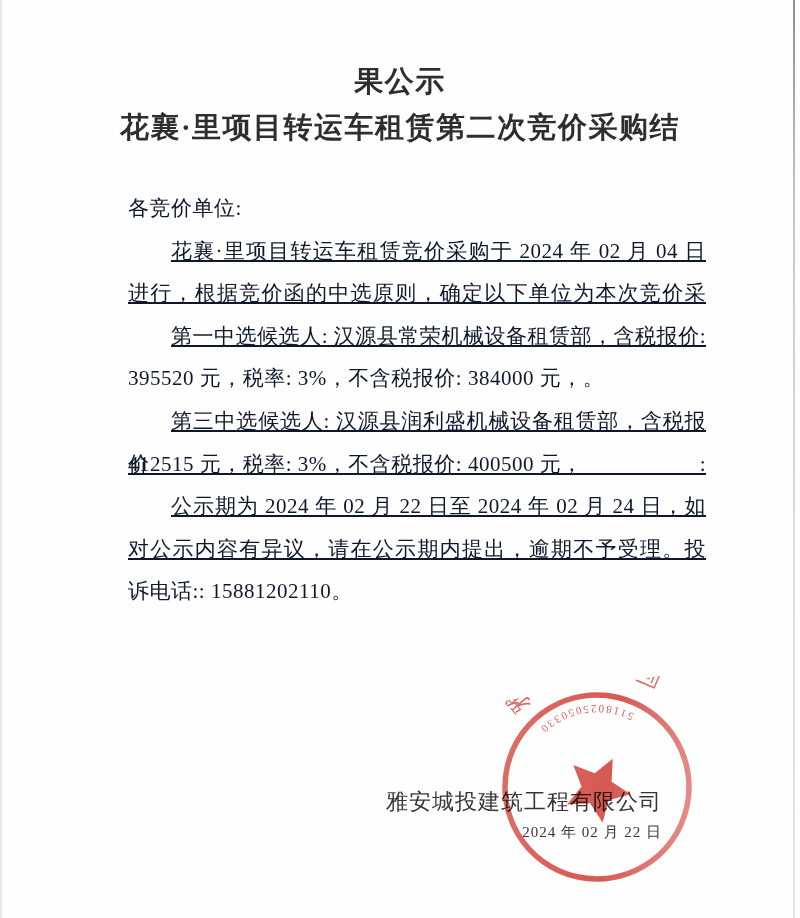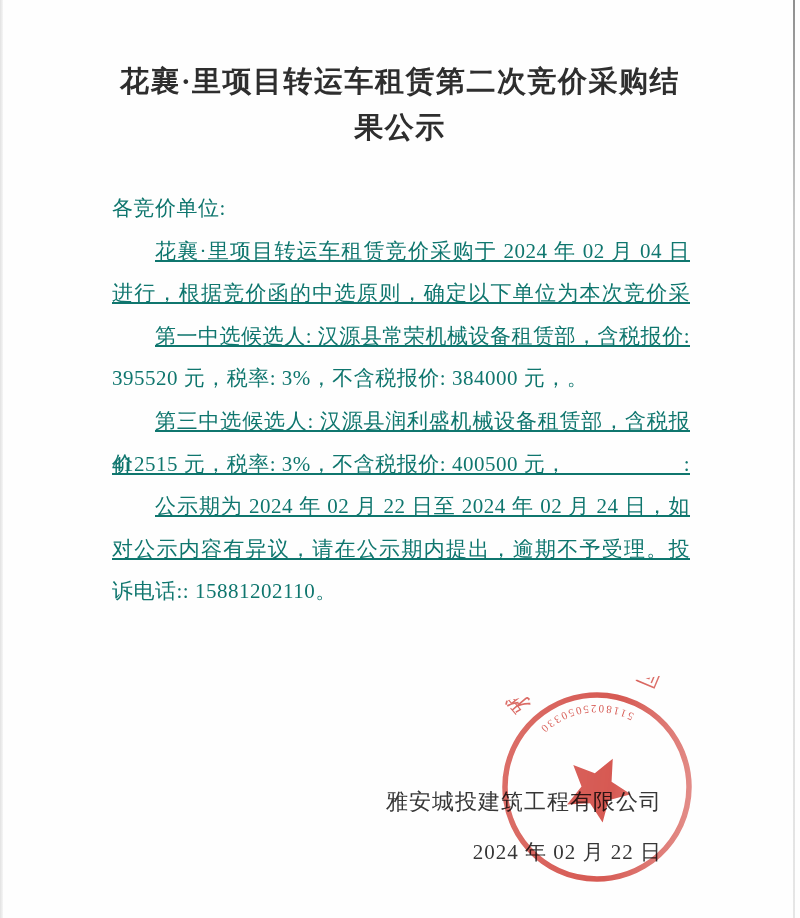--- a/index.html
+++ b/index.html
@@ -15,57 +15,57 @@
   .edge-right {
     position:absolute; left:793px; top:0; width:2px; height:918px;
     background:linear-gradient(to bottom,#8f8f8f 0,#c9c9c9 220px,#dddddd 60%,#e6e6e6);
   }
   .doc-title {
     position:absolute; left:111px; top:58px; width:578px;
     text-align:center; font-size:29px; font-weight:bold; color:#2e2e2e;
     line-height:46px; letter-spacing:1.5px;
   }
   .doc-body {
-    position:absolute; left:112px; top:187px; width:578px;
-    font-size:21px; color:#0f766e; letter-spacing:0.5px;
+    position:absolute; left:128px; top:187px; width:578px;
+    font-size:21px; color:#0f172a; letter-spacing:0.5px;
   }
   .line {
     height:42.6px; line-height:42.6px;
     text-align:left;
   }
   .line.fill { text-align:justify; text-align-last:justify;text-decoration:underline; }
   .line.indent { text-indent:43px; }
   .signature {
     position:absolute; left:112px; top:787px; width:550px;
     text-align:right; color:#363636;
   }
   .sig-company { font-size:22px; letter-spacing:1px; line-height:30px; }
-  .sig-date { margin-top:20px; font-size:21px; letter-spacing:1px; line-height:30px; }
+  .sig-date { font-size:15px; letter-spacing:1px; line-height:30px; }
   .stamp {
     position:absolute; left:497px; top:687px; width:200px; height:200px;
     transform:rotate(171deg);
     mix-blend-mode:multiply;
     opacity:0.88;
     -webkit-mask-image:linear-gradient(105deg, rgba(0,0,0,.55) 0%, rgba(0,0,0,.95) 45%, rgba(0,0,0,.8) 100%);
     mask-image:linear-gradient(105deg, rgba(0,0,0,.55) 0%, rgba(0,0,0,.95) 45%, rgba(0,0,0,.8) 100%);
   }
   .stamp svg { width:100%; height:100%; }
   .seal-text { font-family:"Liberation Serif","DejaVu Serif",serif; }
 </style>
 </head>
 <body>
 
 <div class="page">
 
   <div class="edge-left"></div>
   <div class="edge-right"></div>
 
   <div class="doc-title">
+    <div>果公示</div>
     <div>花襄·里项目转运车租赁第二次竞价采购结</div>
-    <div>果公示</div>
   </div>
 
   <div class="doc-body">
     <div class="line">各竞价单位:</div>
     <div class="line indent fill">花襄·里项目转运车租赁竞价采购于 2024 年 02 月 04 日</div>
     <div class="line fill">进行，根据竞价函的中选原则，确定以下单位为本次竞价采</div>
     <div class="line indent fill">第一中选候选人: 汉源县常荣机械设备租赁部，含税报价:</div>
     <div class="line">395520 元，税率: 3%，不含税报价: 384000 元，。</div>
     <div class="line indent fill">第三中选候选人: 汉源县润利盛机械设备租赁部，含税报价:</div>
     <div class="line">412515 元，税率: 3%，不含税报价: 400500 元，</div>

